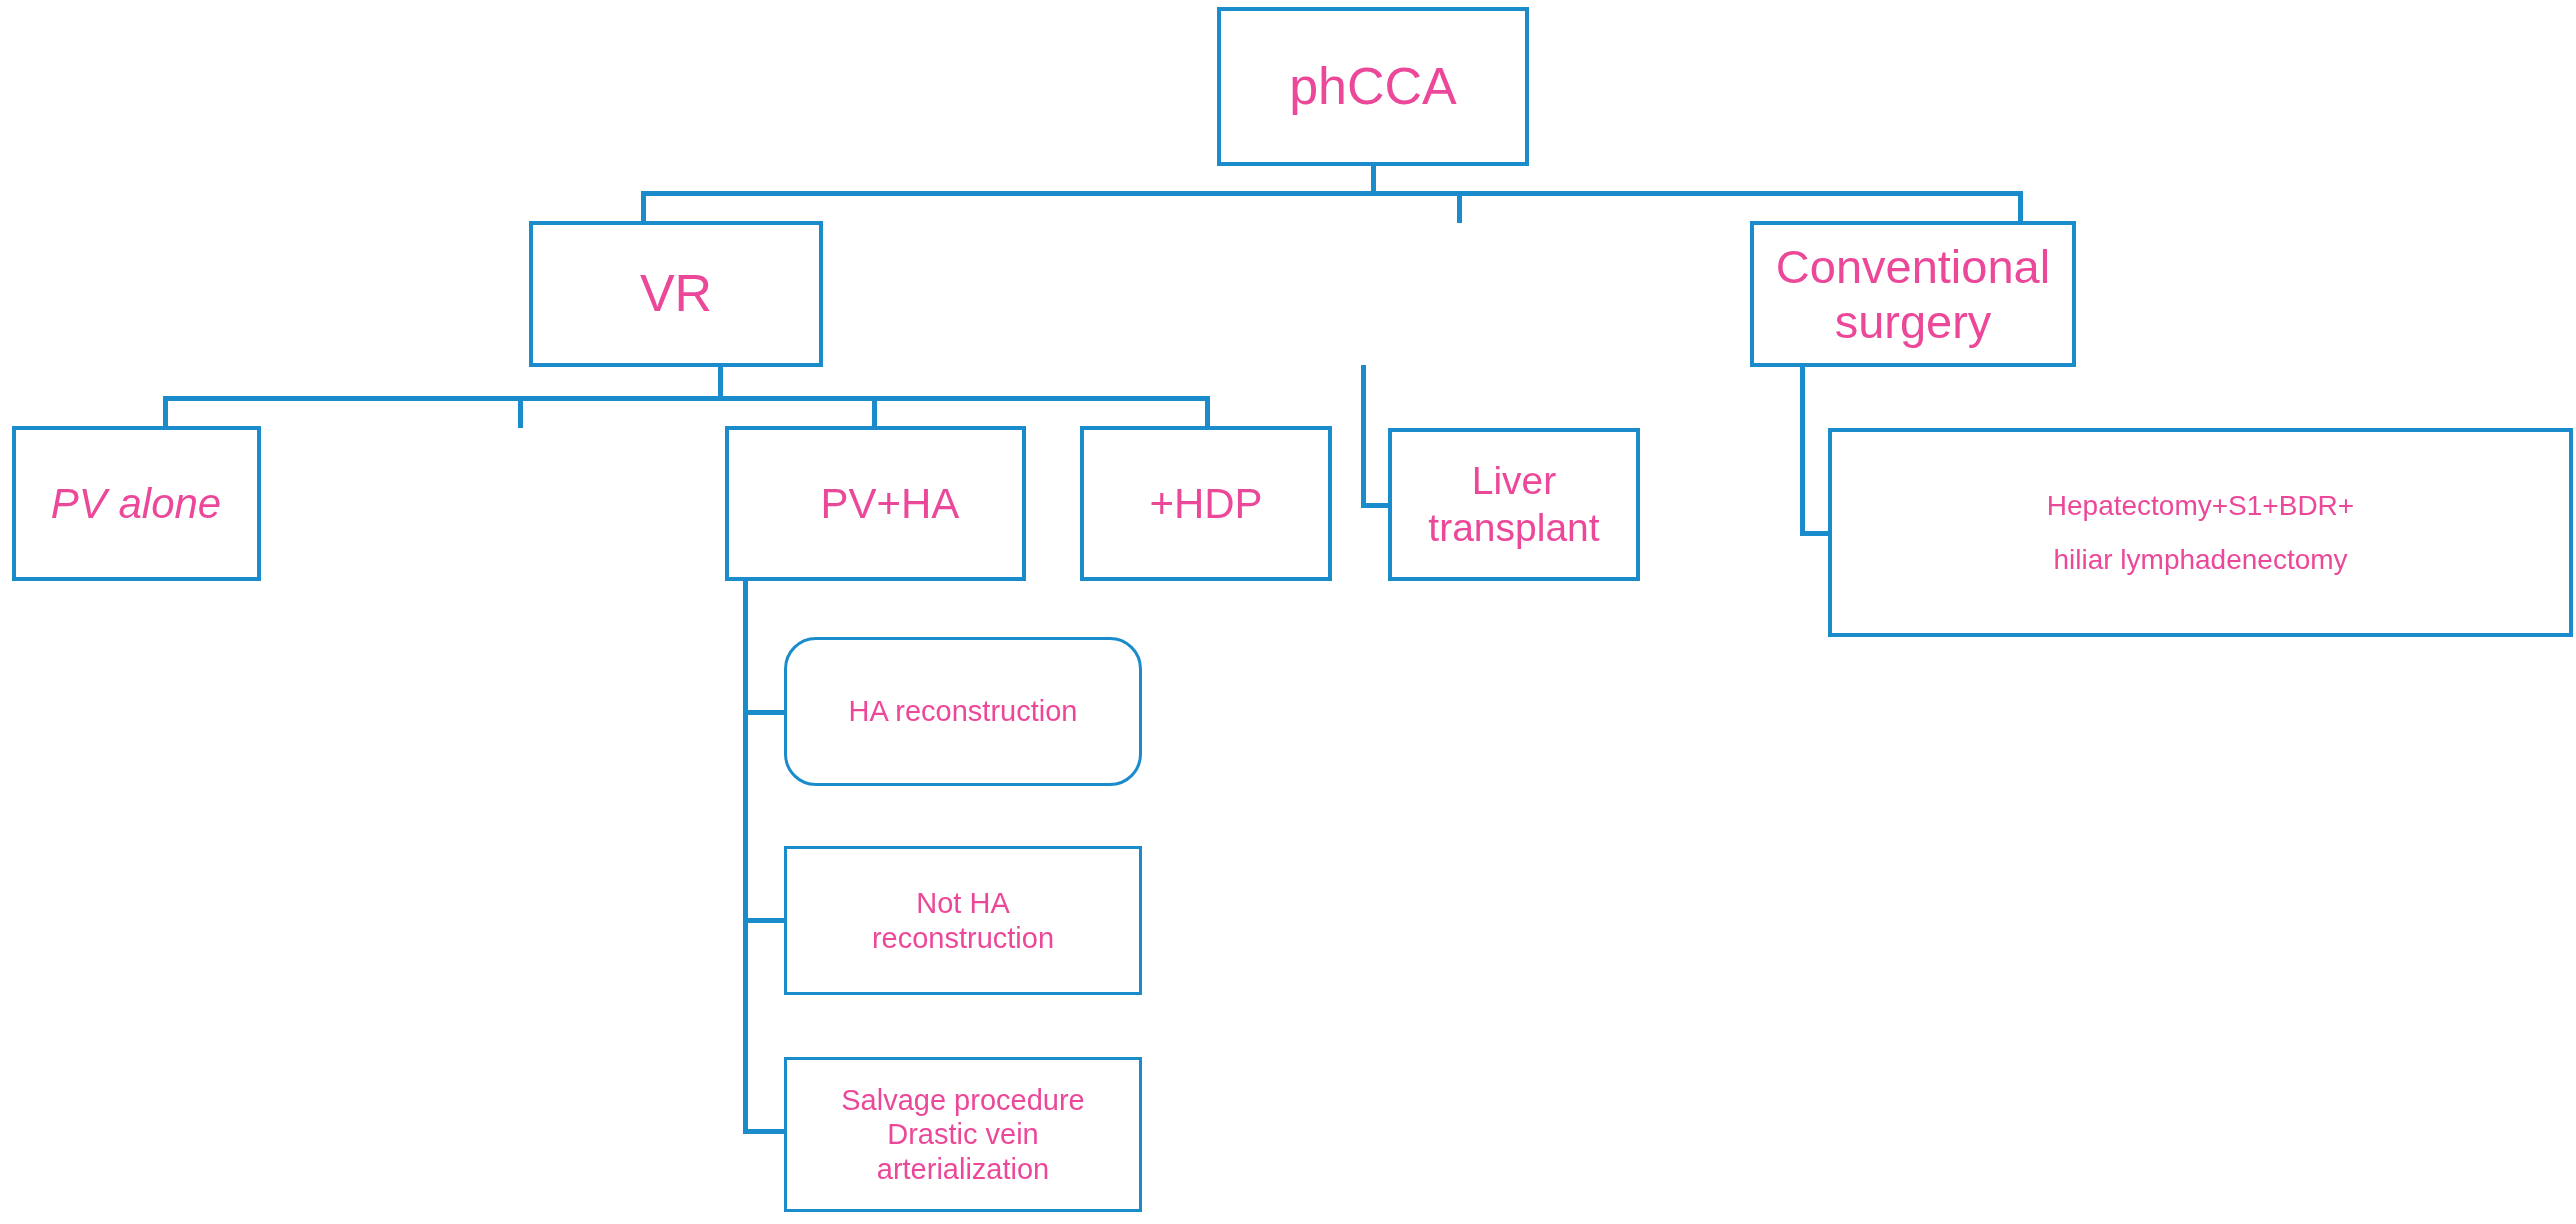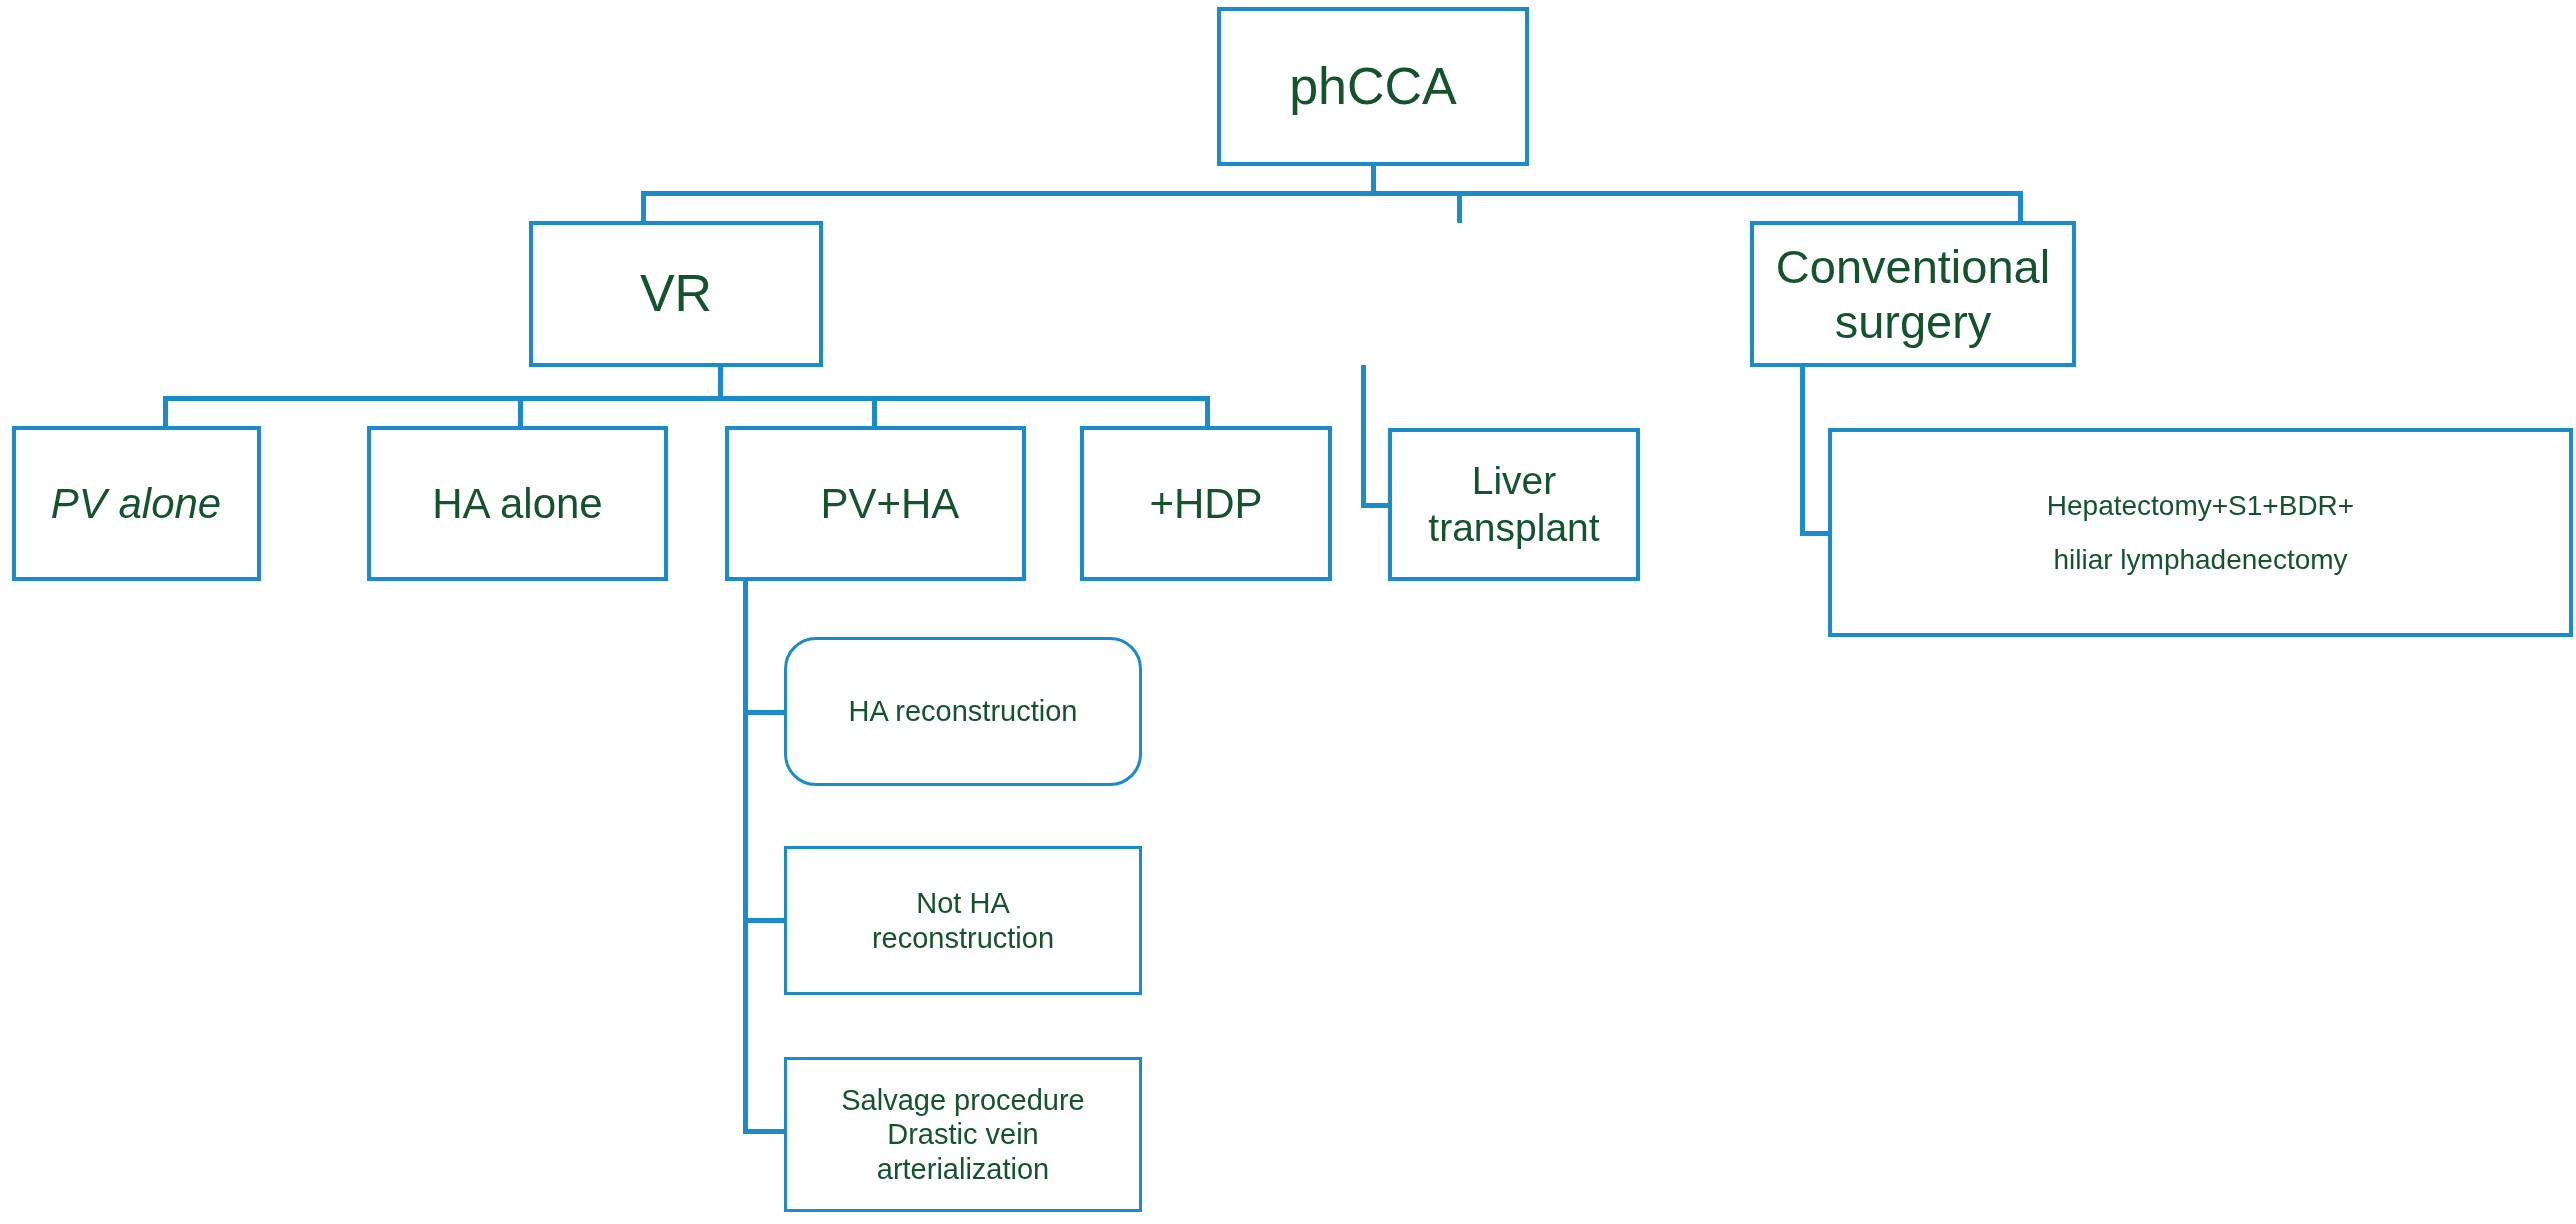--- a/index.html
+++ b/index.html
@@ -17,21 +17,21 @@
   }
   .node {
     position: absolute;
     box-sizing: border-box;
     border: 4.3px solid #1a8ccc;
     background: #ffffff;
     display: flex;
     align-items: center;
     justify-content: center;
     text-align: center;
-    color: #14532d;
+    color: #ec4899;
     line-height: 1.18;
     padding: 2.9px 7.2px;
     z-index: 3;
   }
   .node .lbl {
     display: block;
     width: 100%;
     white-space: pre-line;
   }
   .conn {
@@ -82,23 +82,20 @@
 
   <div class="node" style="left:1750px; top:221px; width:326px; height:146px; font-size:47px;">
     <span class="lbl">Conventional
 surgery</span>
   </div>
 
   <div class="node" style="left:11.5px; top:426px; width:249px; height:155px; font-size:42px;font-style:italic;">
     <span class="lbl">PV alone</span>
   </div>
 
-  <div class="node" style="left:367px; top:426px; width:301px; height:155px; font-size:42px;">
-    <span class="lbl">HA alone</span>
-  </div>
 
   <div class="node" style="left:725px; top:426px; width:301px; height:155px; font-size:42px;padding-left:36px;">
     <span class="lbl">PV+HA</span>
   </div>
 
   <div class="node" style="left:1080px; top:426px; width:252px; height:155px; font-size:42px;">
     <span class="lbl">+HDP</span>
   </div>
 
   <div class="node" style="left:1388px; top:428px; width:252px; height:153px; font-size:39px;">

